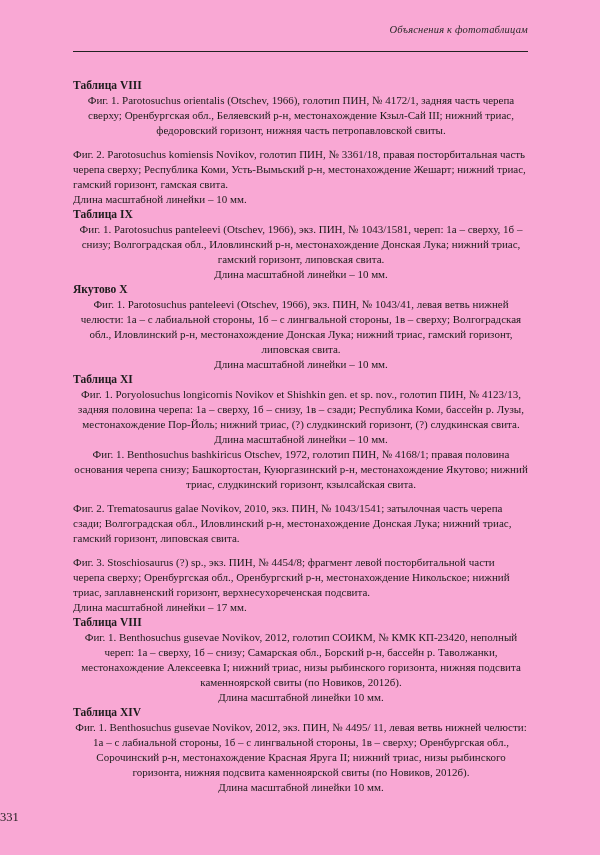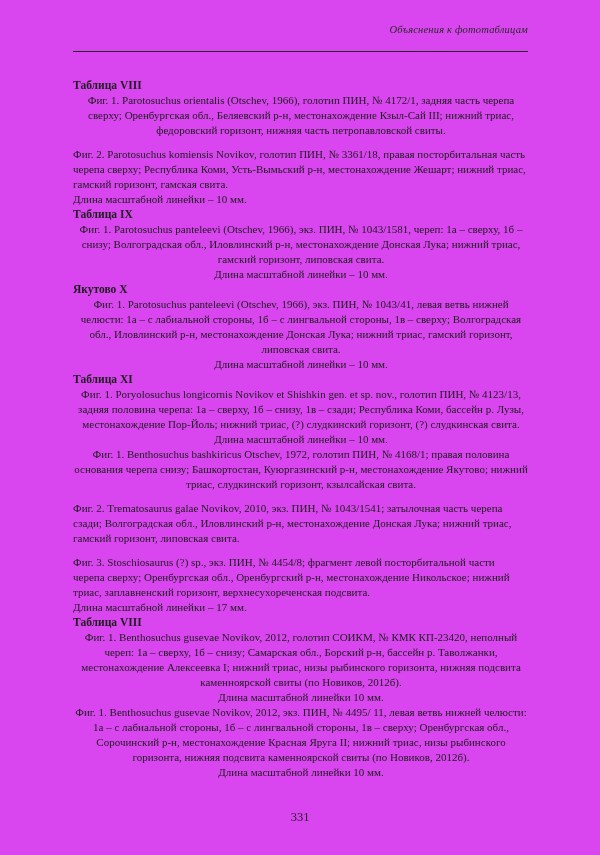--- a/index.html
+++ b/index.html
@@ -1,21 +1,21 @@
 <!DOCTYPE html>
 <html lang="ru"><head>
 <meta charset="utf-8">
 <style>
   * { margin: 0; padding: 0; box-sizing: border-box; }
   html, body { background: #e8e8e8; }
   .page {
     position: relative;
     width: 600px;
     height: 855px;
-    background: #d946ef;
+    background: #f9a8d4;
     font-family: "Liberation Serif", "DejaVu Serif", serif;
     color: #1c1c1c;
     overflow: hidden;
   }
   .running-header {
     position: absolute;
     top: 24px;
     left: 73px;
     width: 455px;
     text-align: right;
@@ -52,21 +52,20 @@
     margin-top: 9px;
     white-space: pre-line;
     text-align: left;
   }
   section.plate p:first-of-type { margin-top: 0; text-align: center; }
   .page-number {
     position: absolute;
     bottom: 30px;
     left: 0;
     width: 100%;
-    text-align: center;
     font-size: 12.5px;
     color: #1c1c1c;
   }
 </style>
 </head>
 <body>
 
 <div class="page">
 
   <div class="running-header">Объяснения к фототаблицам</div>
@@ -105,20 +104,21 @@
 Длина масштабной линейки – 17 мм.</p>
       </section>
 
   <section class="plate">
     <h2>Таблица VIII</h2>
   <p>Фиг. 1. Benthosuchus gusevae Novikov, 2012, голотип СОИКМ, № КМК КП-23420, неполный череп: 1а – сверху, 1б – снизу; Самарская обл., Борский р-н, бассейн р. Таволжанки, местонахождение Алексеевка I; нижний триас, низы рыбинского горизонта, нижняя подсвита каменноярской свиты (по Новиков, 2012б).
 Длина масштабной линейки 10 мм.</p>
       </section>
 
   <section class="plate">
+    <h2>Таблица XIV</h2>
   <p>Фиг. 1. Benthosuchus gusevae Novikov, 2012, экз. ПИН, № 4495/ 11, левая ветвь нижней челюсти: 1а – с лабиальной стороны, 1б – с лингвальной стороны, 1в – сверху; Оренбургская обл., Сорочинский р-н, местонахождение Красная Яруга II; нижний триас, низы рыбинского горизонта, нижняя подсвита каменноярской свиты (по Новиков, 2012б).
 Длина масштабной линейки 10 мм.</p>
       </section>
 </main>
 
   <div class="page-number">331</div>
 
 </div>
 
 </body></html>

